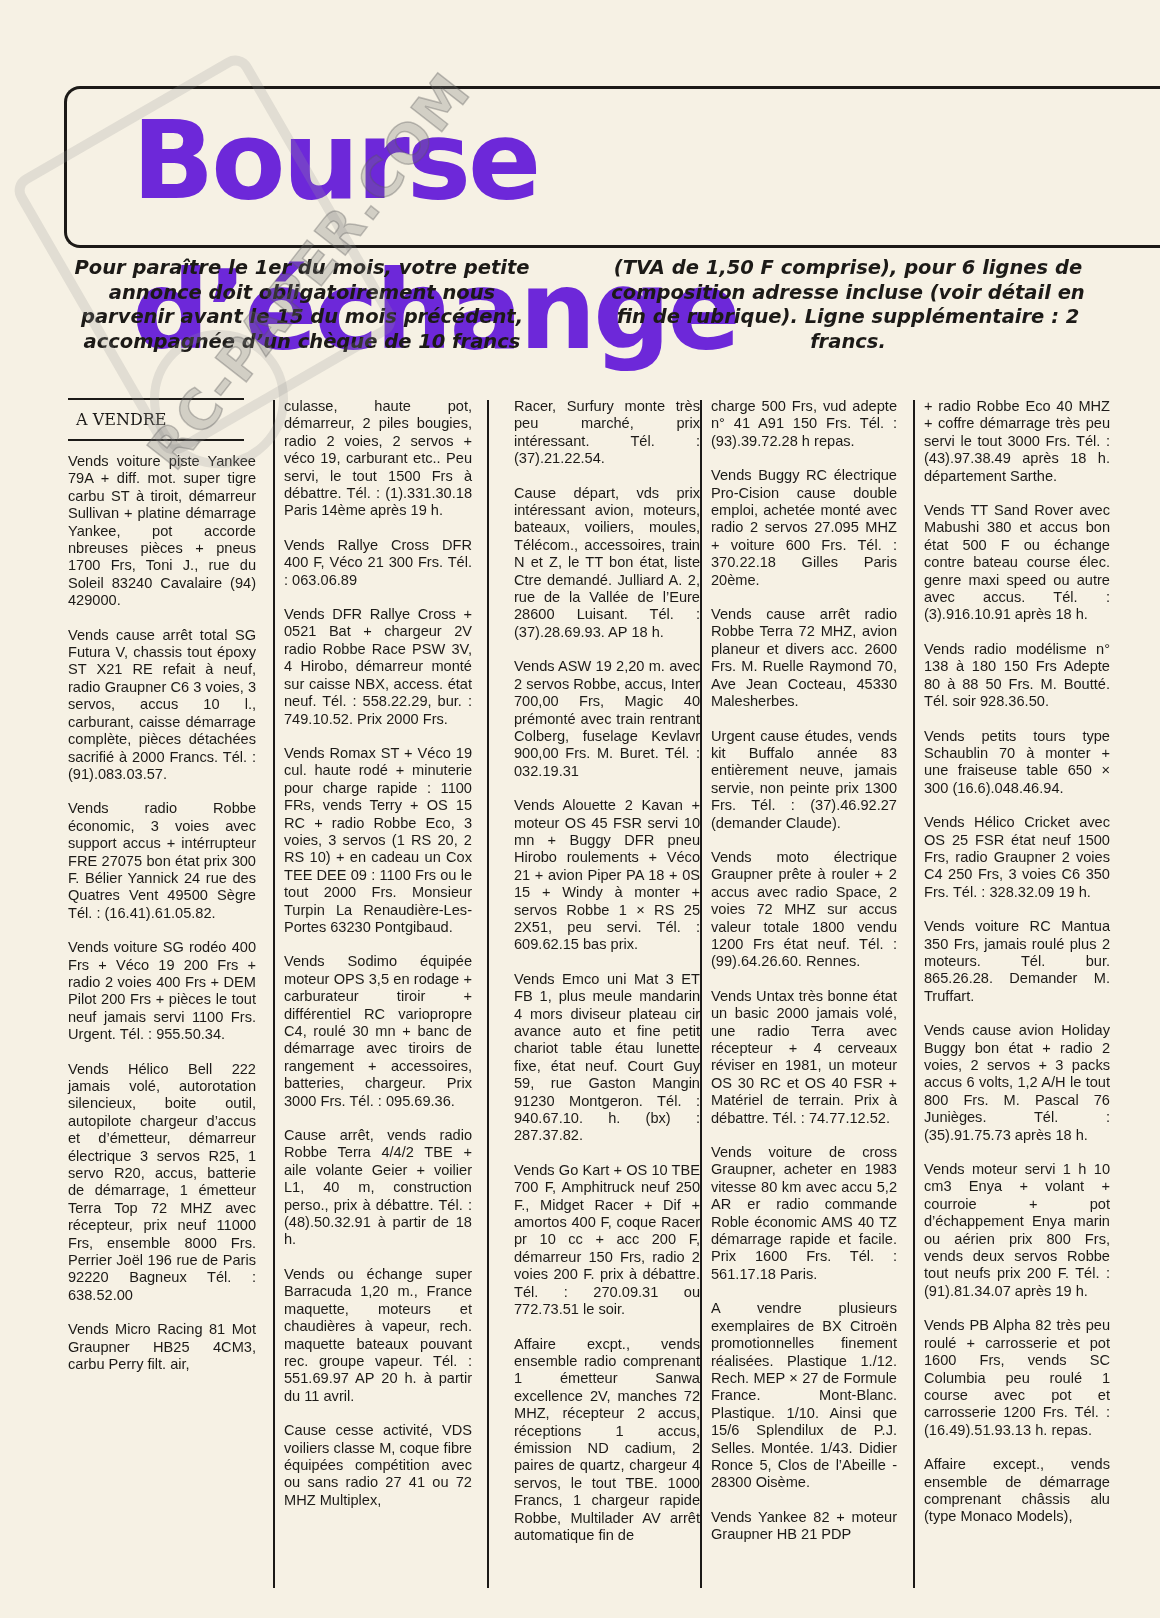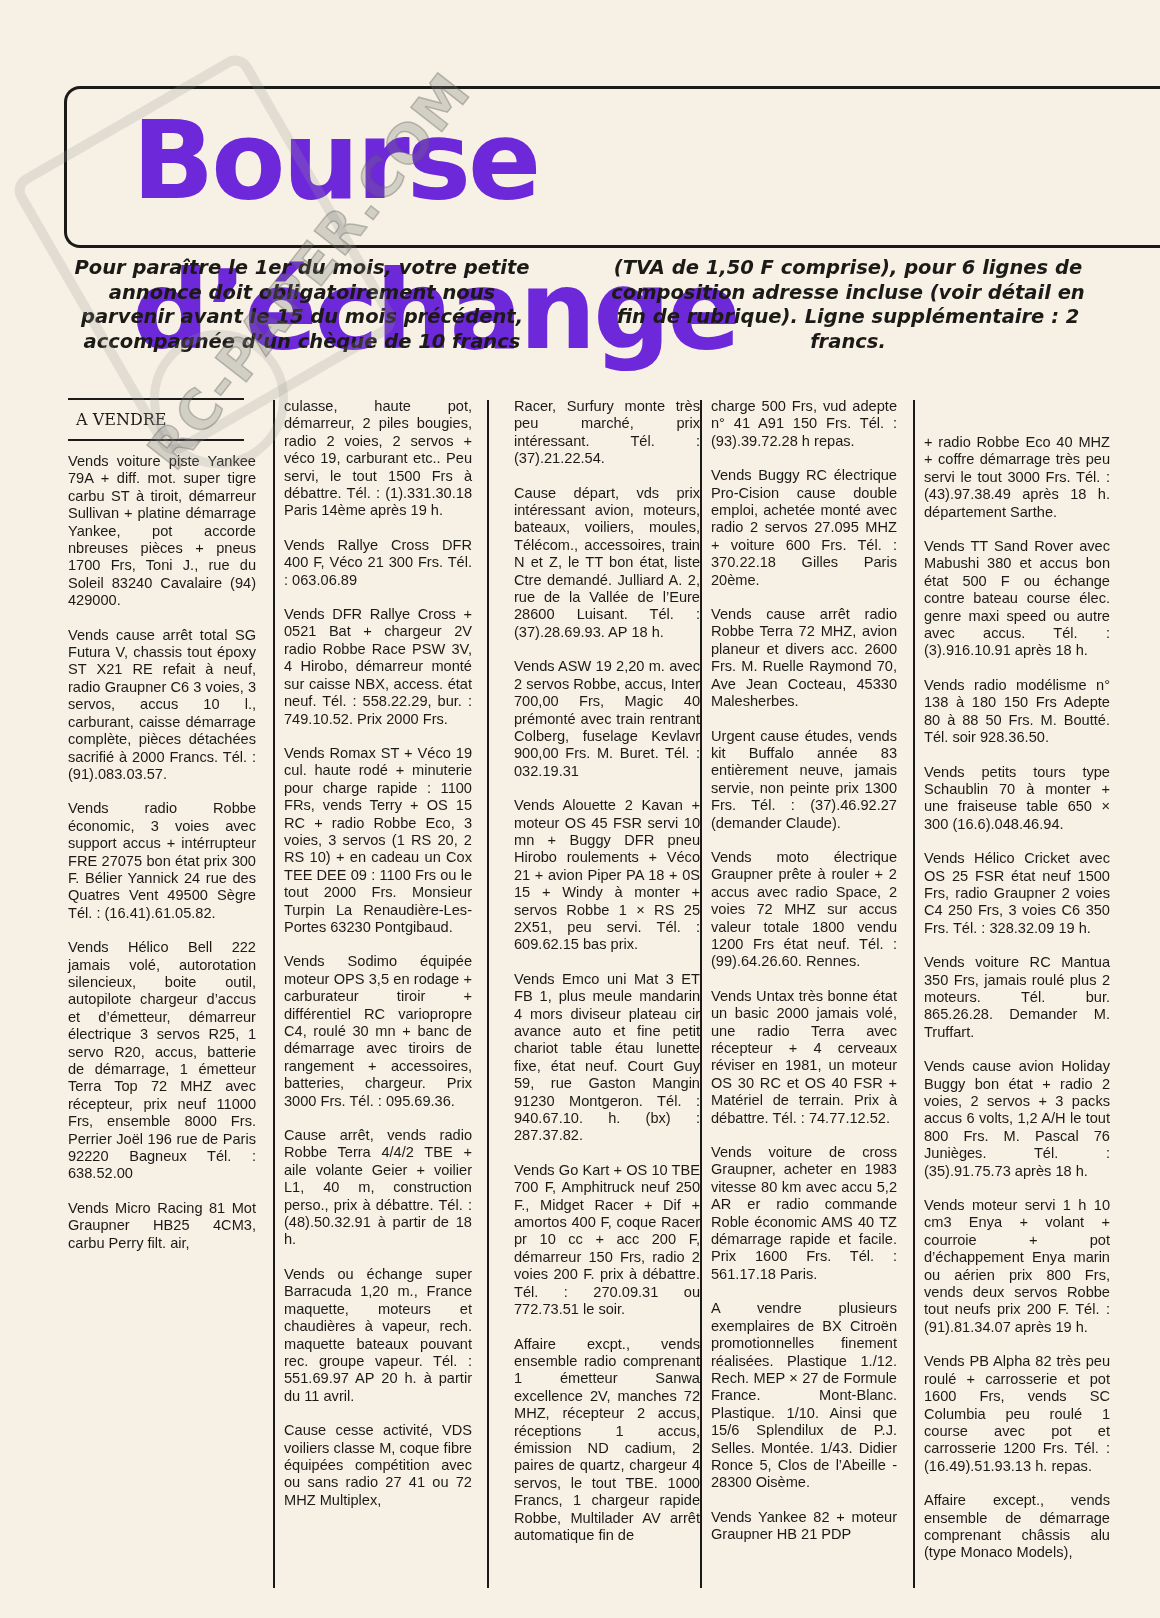--- a/index.html
+++ b/index.html
@@ -97,21 +97,21 @@
       font-size: 14.6px;
       line-height: 17.4px;
       text-align: justify;
       hyphens: none;
     }
     .col p { margin: 0 0 17px 0; }
     .col-1 { left: 68px; top: 398px; width: 188px; }
     .col-2 { left: 284px; width: 188px; }
     .col-3 { left: 498px; width: 186px; margin-left: 16px; }
     .col-4 { left: 711px; width: 186px; }
-    .col-5 { left: 924px; width: 186px; margin-top: 36px; }
+    .col-5 { left: 924px; width: 186px; }
     .col-rule {
       position: absolute;
       top: 400px;
       width: 2px;
       height: 1188px;
       background: #1c1a17;
     }
     .rule-2 { left: 273px; }
     .rule-3 { left: 487px; }
     .rule-4 { left: 700px; }
@@ -148,20 +148,21 @@
 <div class="col-rule rule-3"></div>
 <div class="col-rule rule-4"></div>
 <div class="col-rule rule-5"></div>
 
 <div class="col col-1">
   <div class="section-head">A VENDRE</div>
   <div class="ads">
       <p>Vends voiture piste Yankee 79A + diff. mot. super tigre carbu ST à tiroit, démarreur Sullivan + platine démarrage Yankee, pot accorde nbreuses pièces + pneus 1700 Frs, Toni J., rue du Soleil 83240 Cavalaire (94) 429000.</p>
       <p>Vends cause arrêt total SG Futura V, chassis tout époxy ST X21 RE refait à neuf, radio Graupner C6 3 voies, 3 servos, accus 10 l., carburant, caisse démarrage complète, pièces détachées sacrifié à 2000 Francs. Tél. : (91).083.03.57.</p>
       <p>Vends radio Robbe économic, 3 voies avec support accus + intérrupteur FRE 27075 bon état prix 300 F. Bélier Yannick 24 rue des Quatres Vent 49500 Sègre Tél. : (16.41).61.05.82.</p>
+      <p>Vends voiture SG rodéo 400 Frs + Véco 19 200 Frs + radio 2 voies 400 Frs + DEM Pilot 200 Frs + pièces le tout neuf jamais servi 1100 Frs. Urgent. Tél. : 955.50.34.</p>
       <p>Vends Hélico Bell 222 jamais volé, autorotation silencieux, boite outil, autopilote chargeur d’accus et d’émetteur, démarreur électrique 3 servos R25, 1 servo R20, accus, batterie de démarrage, 1 émetteur Terra Top 72 MHZ avec récepteur, prix neuf 11000 Frs, ensemble 8000 Frs. Perrier Joël 196 rue de Paris 92220 Bagneux Tél. : 638.52.00</p>
       <p>Vends Micro Racing 81 Mot Graupner HB25 4CM3, carbu Perry filt. air,</p>
     </div>
 </div>
 <div class="col col-2">
   <div class="ads">
       <p>culasse, haute pot, démarreur, 2 piles bougies, radio 2 voies, 2 servos + véco 19, carburant etc.. Peu servi, le tout 1500 Frs à débattre. Tél. : (1).331.30.18 Paris 14ème après 19 h.</p>
       <p>Vends Rallye Cross DFR 400 F, Véco 21 300 Frs. Tél. : 063.06.89</p>
       <p>Vends DFR Rallye Cross + 0521 Bat + chargeur 2V radio Robbe Race PSW 3V, 4 Hirobo, démarreur monté sur caisse NBX, access. état neuf. Tél. : 558.22.29, bur. : 749.10.52. Prix 2000 Frs.</p>
       <p>Vends Romax ST + Véco 19 cul. haute rodé + minuterie pour charge rapide : 1100 FRs, vends Terry + OS 15 RC + radio Robbe Eco, 3 voies, 3 servos (1 RS 20, 2 RS 10) + en cadeau un Cox TEE DEE 09 : 1100 Frs ou le tout 2000 Frs. Monsieur Turpin La Renaudière-Les-Portes 63230 Pontgibaud.</p>

